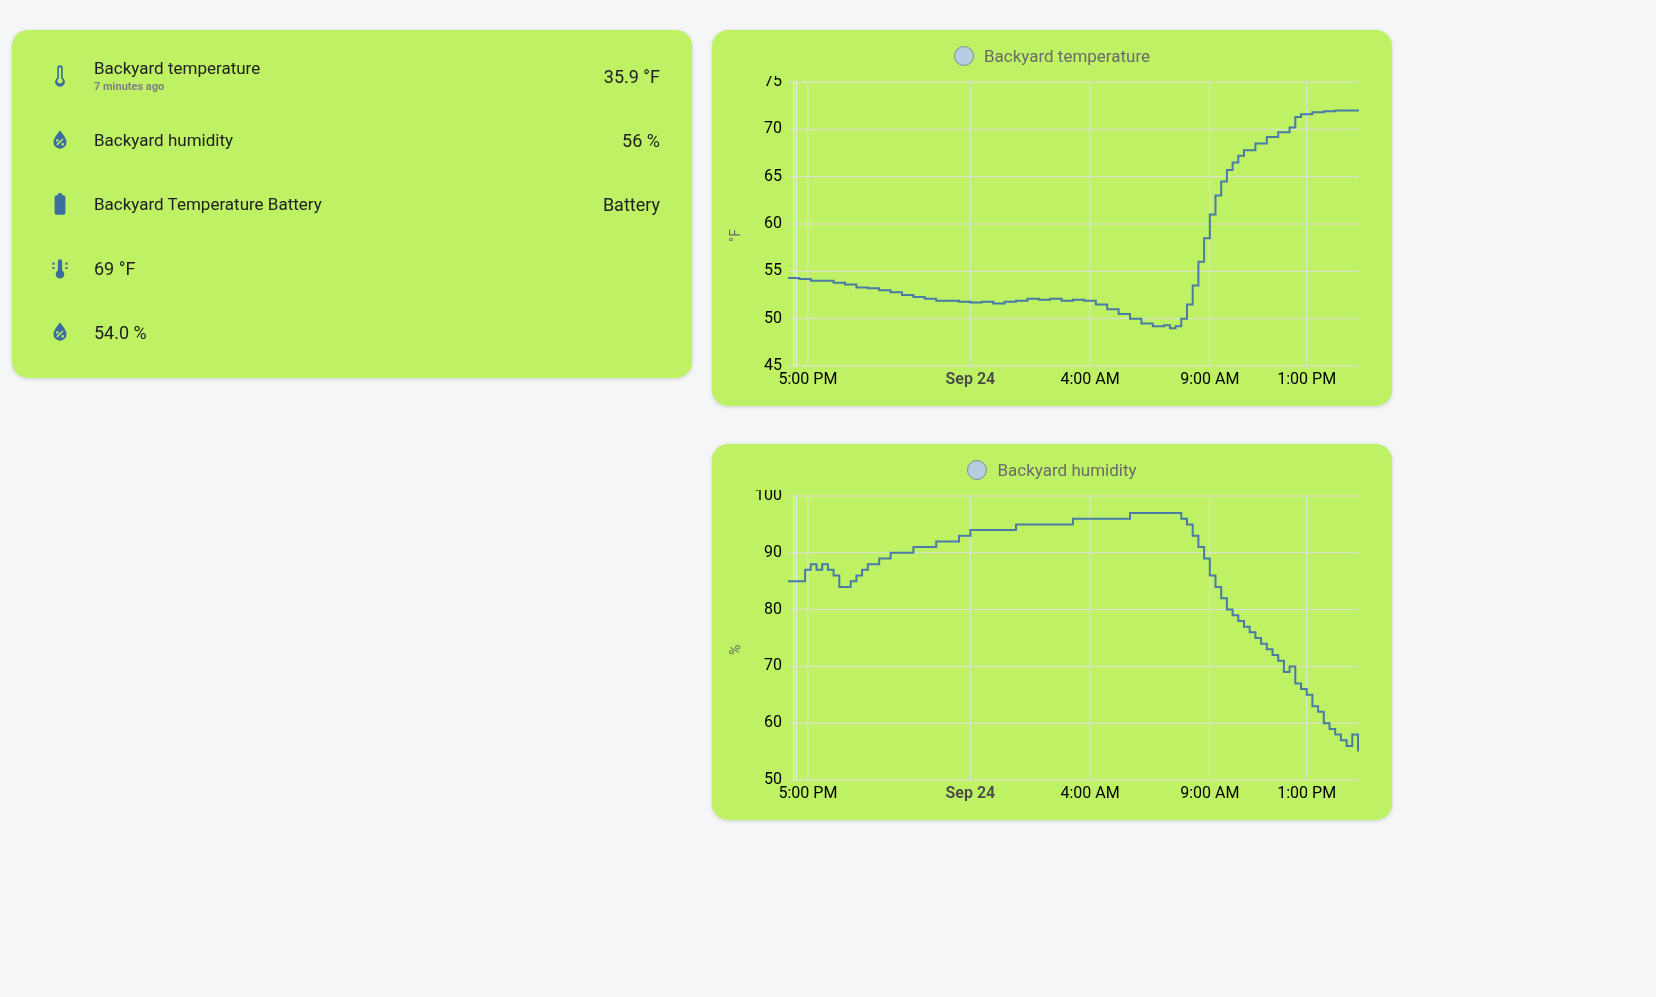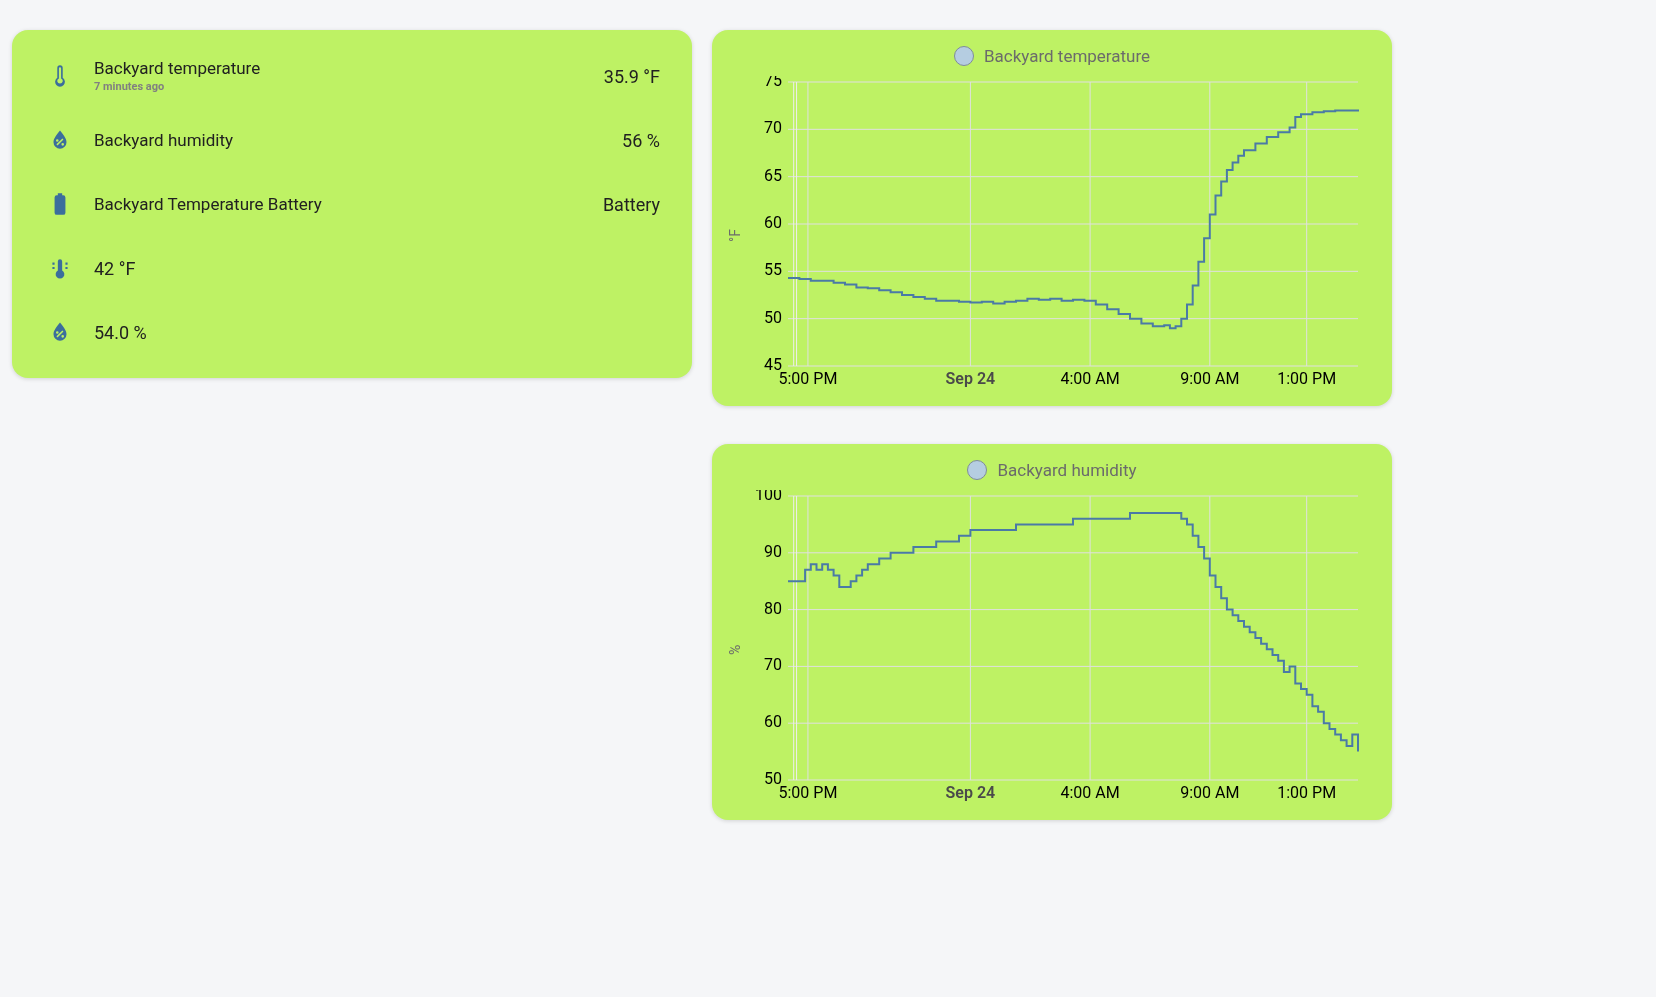--- a/index.html
+++ b/index.html
@@ -103,21 +103,21 @@
             <div class="sensor-name">Backyard Temperature Battery</div>
           </span>
           <span class="sensor-value">Battery</span>
         </div>
         <div class="sensor-row">
           <span class="sensor-icon">
             <svg viewBox="0 0 24 24">
               <path d="M12 4a2 2 0 0 0-2 2v8.3a4 4 0 1 0 4 0V6a2 2 0 0 0-2-2zM5 7h2v2H5V7zm0 4h2v2H5v-2zm12-4h2v2h-2V7zm0 4h2v2h-2v-2z"></path>
             </svg>
           </span>
-          <span class="sensor-value">42 °F</span>
+          <span class="sensor-value">69 °F</span>
         </div>
         <div class="sensor-row">
           <span class="sensor-icon">
             <svg viewBox="0 0 24 24">
               <path d="M12 3.2C9 7 6 10.5 6 14a6 6 0 0 0 12 0c0-3.5-3-7-6-10.8zM9.5 11.2a1.2 1.2 0 1 1 0 2.4 1.2 1.2 0 0 1 0-2.4zm5 3.6a1.2 1.2 0 1 1 0 2.4 1.2 1.2 0 0 1 0-2.4zm.7-3.3l-5.5 5.5-1-1 5.5-5.5 1 1z"></path>
             </svg>
           </span>
           <span class="sensor-value">54.0 %</span>
         </div>
       </div>

